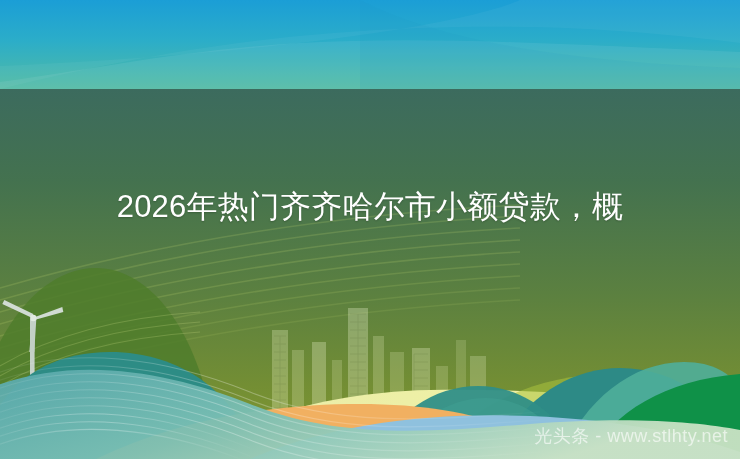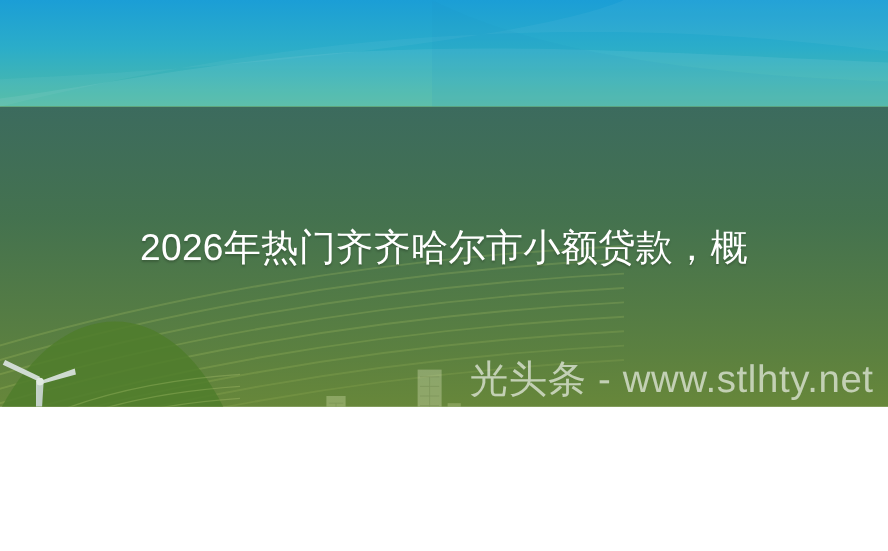--- a/index.html
+++ b/index.html
@@ -6,21 +6,21 @@
     margin: 0;
     padding: 0;
     background: #ffffff;
   }
   body {
     font-family: "Liberation Sans", "DejaVu Sans", sans-serif;
   }
   #banner {
     position: relative;
     width: 740px;
-    height: 339px;
+    height: 459px;
     overflow: hidden;
     background: #6b8a3a;
   }
   #banner-svg {
     position: absolute;
     top: 0;
     left: 0;
     width: 740px;
     height: 459px;
     display: block;
@@ -50,21 +50,21 @@
   }
   .title-line {
     display: block;
     white-space: nowrap;
   }
   #watermark {
     position: absolute;
     right: 12px;
     bottom: 7px;
     color: rgba(255,255,255,0.62);
-    font-size: 32px;
+    font-size: 18px;
     line-height: 32px;
     letter-spacing: 0.5px;
     white-space: nowrap;
     font-weight: 400;
     pointer-events: none;
   }
 </style>
 </head>
 <body>
 

